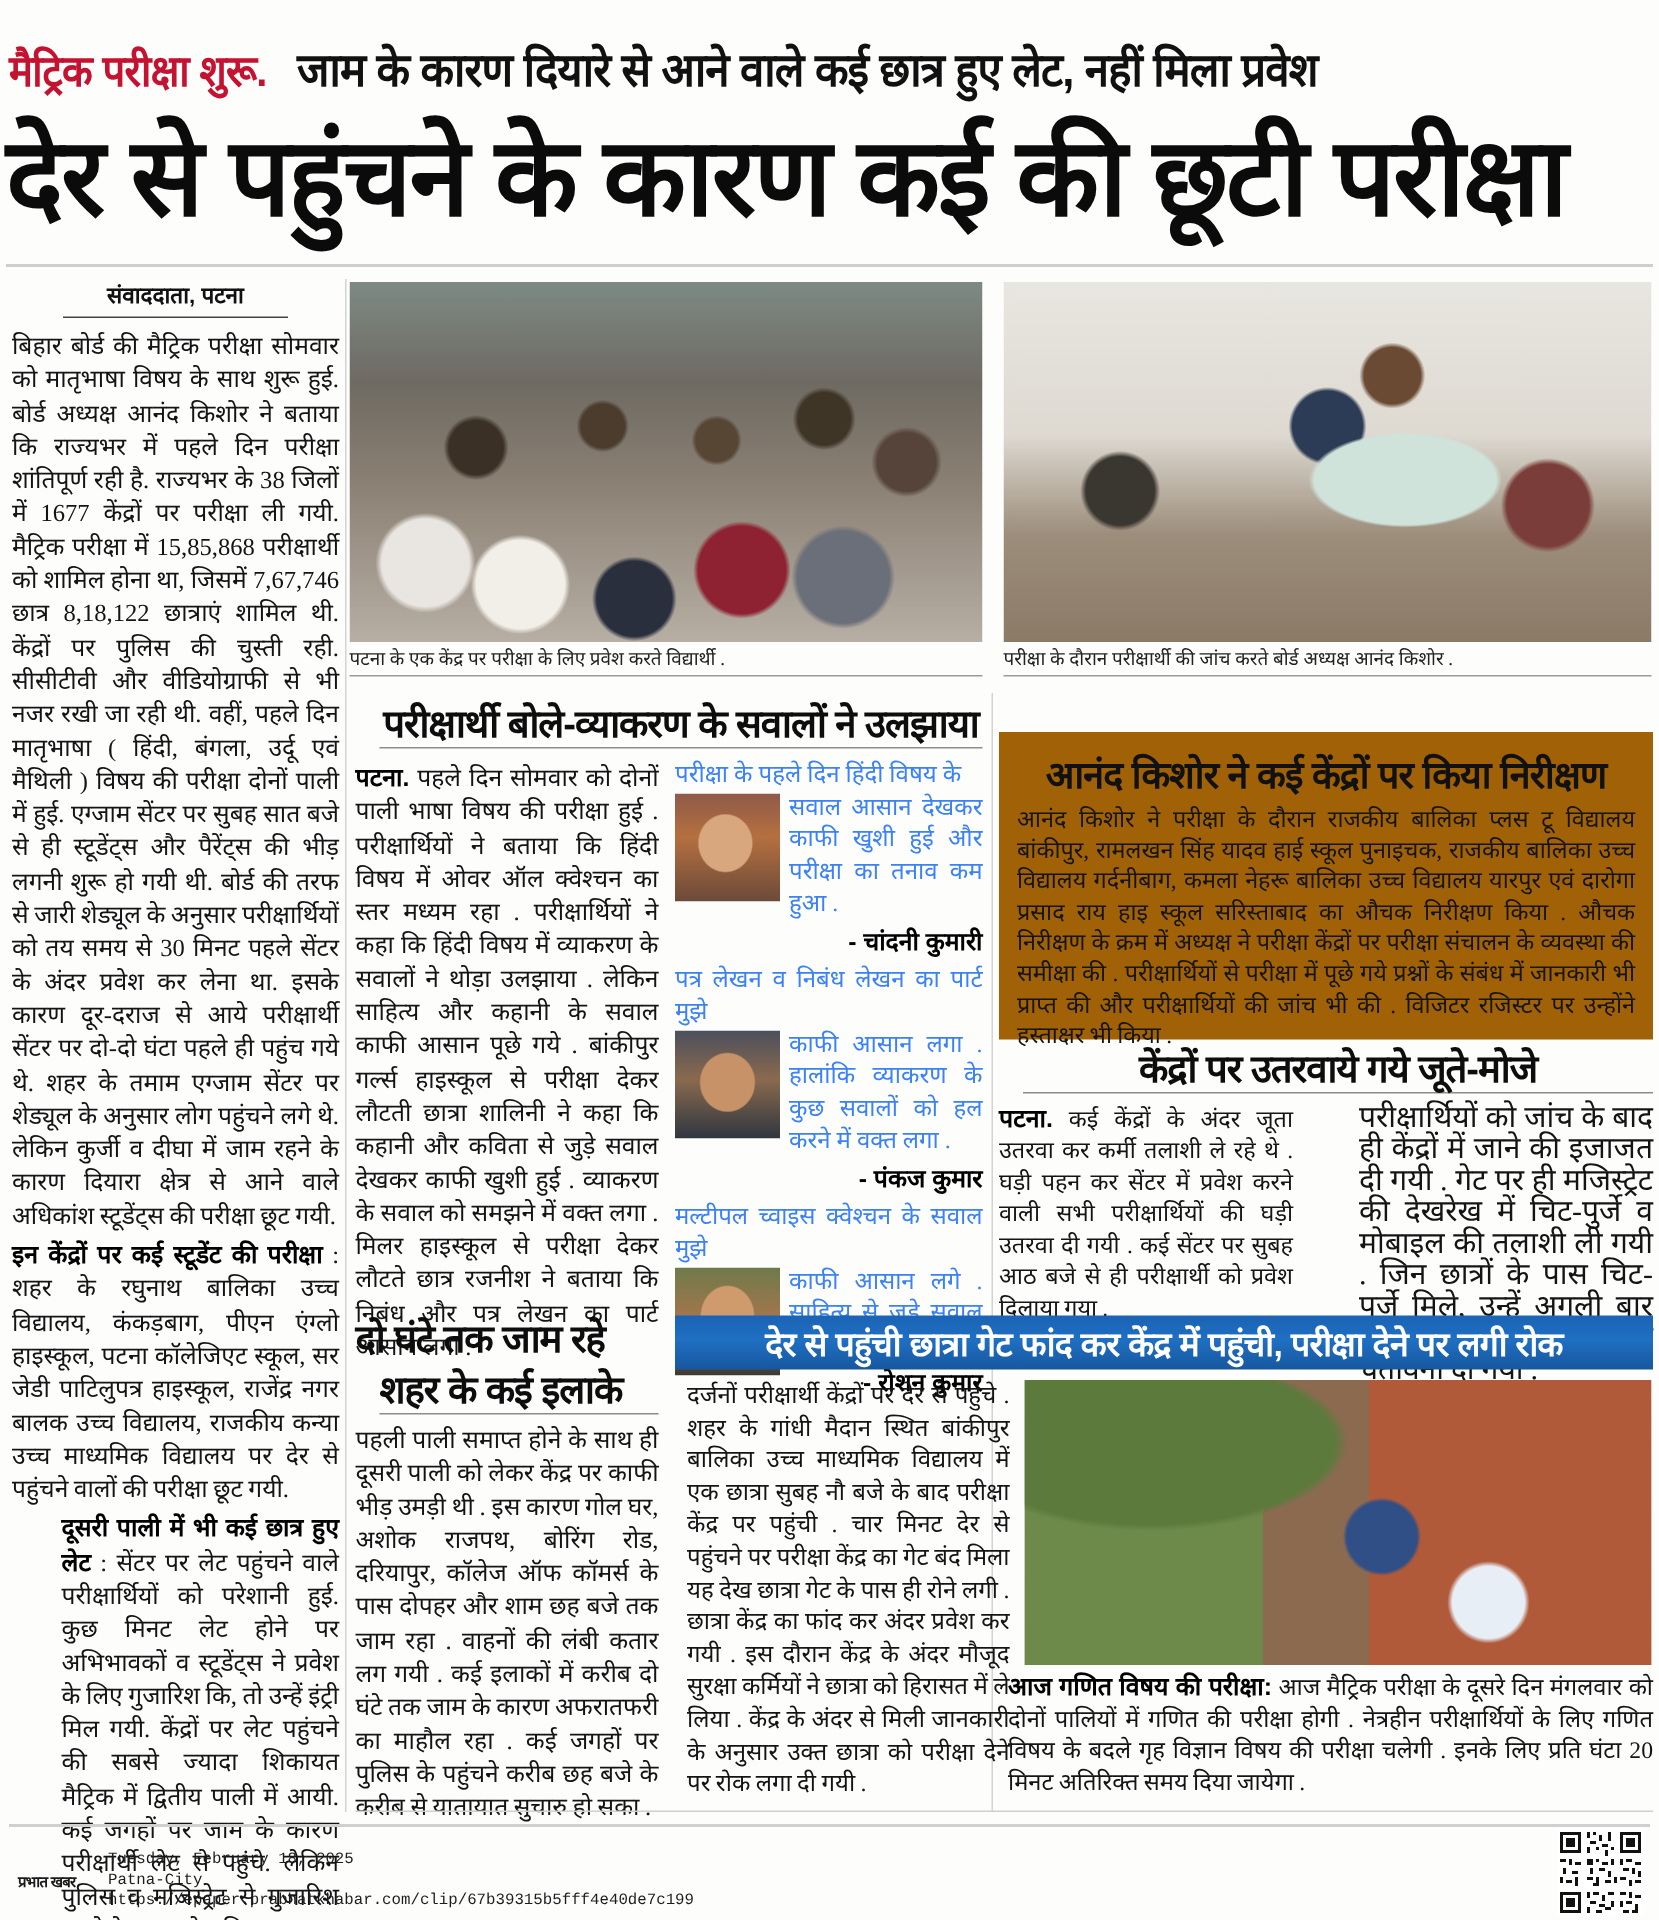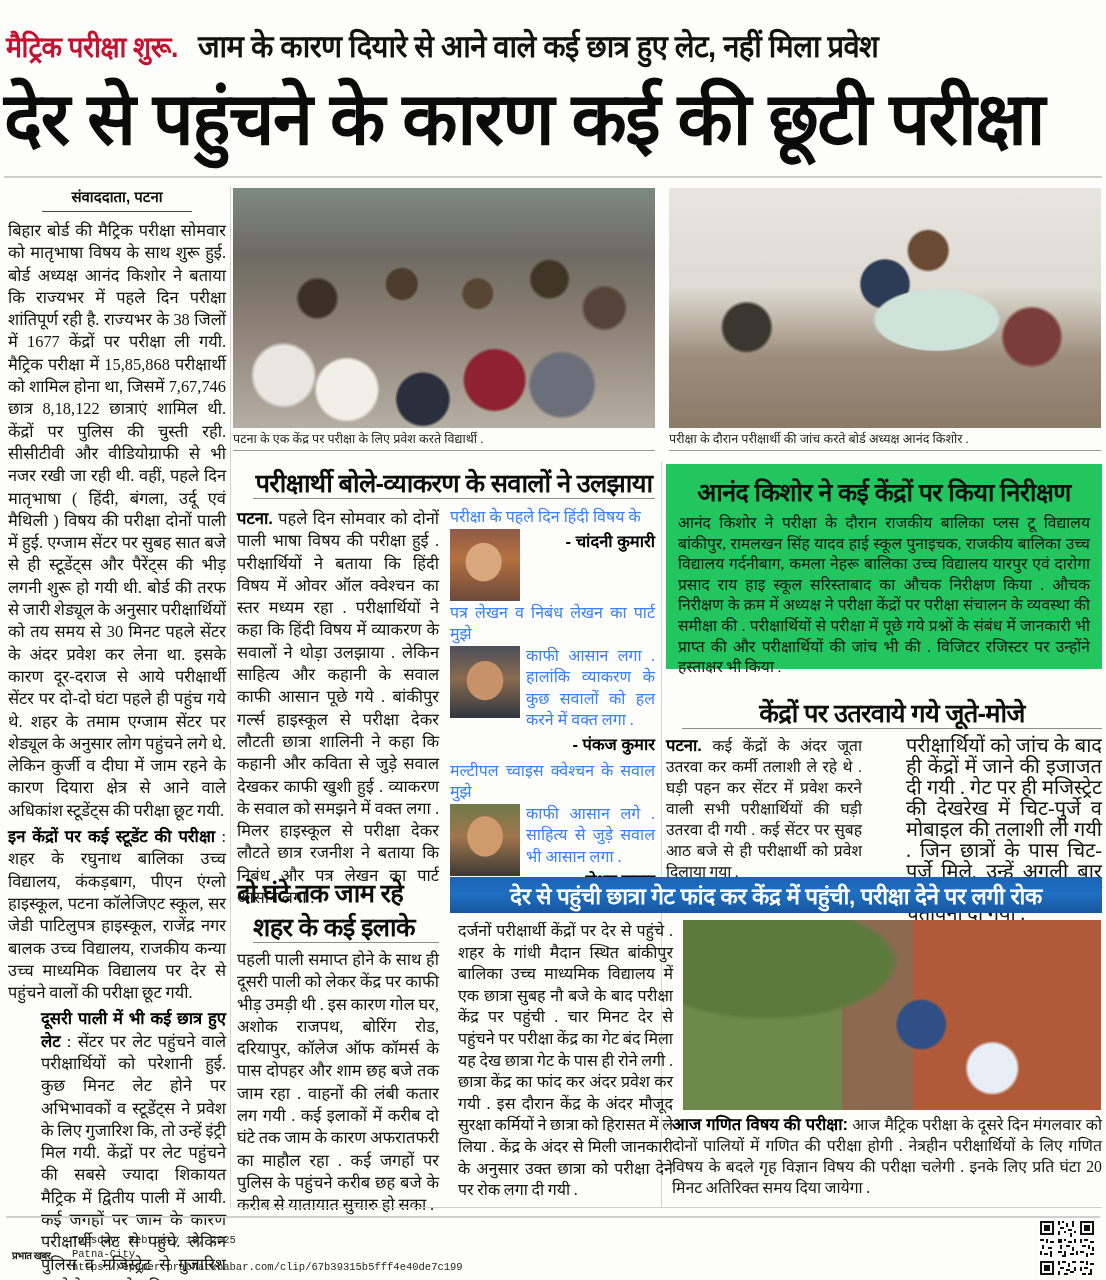--- a/index.html
+++ b/index.html
@@ -137,22 +137,23 @@
   }
   .sec-head-rule {
     border-bottom: 1.5px solid #8c8c8c;
     margin-top: 4px;
     margin-left: 16px;
   }
 
   
   .peach-box {
     position: absolute;
-    background: #22c55e;
+    background: #a16207;
     padding: 10px 12px 12px 12px;
+    margin-top: 24px;
   }
   .peach-head {
     font-size: 25px;
     font-weight: bold;
     color: #111;
     text-align: center;
     letter-spacing: -0.6px;
     margin-bottom: 5px;
     white-space: nowrap;
   }
@@ -332,20 +333,21 @@
   </div>
 
   <div style="position:absolute; left:450px; top:506px; width:205px;">
 
     <div style="margin-bottom:5px;">
       <div class="quote-text">परीक्षा के पहले दिन हिंदी विषय के</div>
       <div>
         <div class="mugshot">
             <div class="ph-face-a"></div>
           </div>
+        <div class="quote-text">सवाल आसान देखकर काफी खुशी हुई और परीक्षा का तनाव कम हुआ .</div>
         <div class="quote-name">- चांदनी कुमारी</div>
       </div>
     </div>
 
     <div style="clear:both; margin-bottom:5px;">
       <div class="quote-text">पत्र लेखन व निबंध लेखन का पार्ट मुझे</div>
       <div>
         <div class="mugshot">
             <div class="ph-face-b"></div>
           </div>

